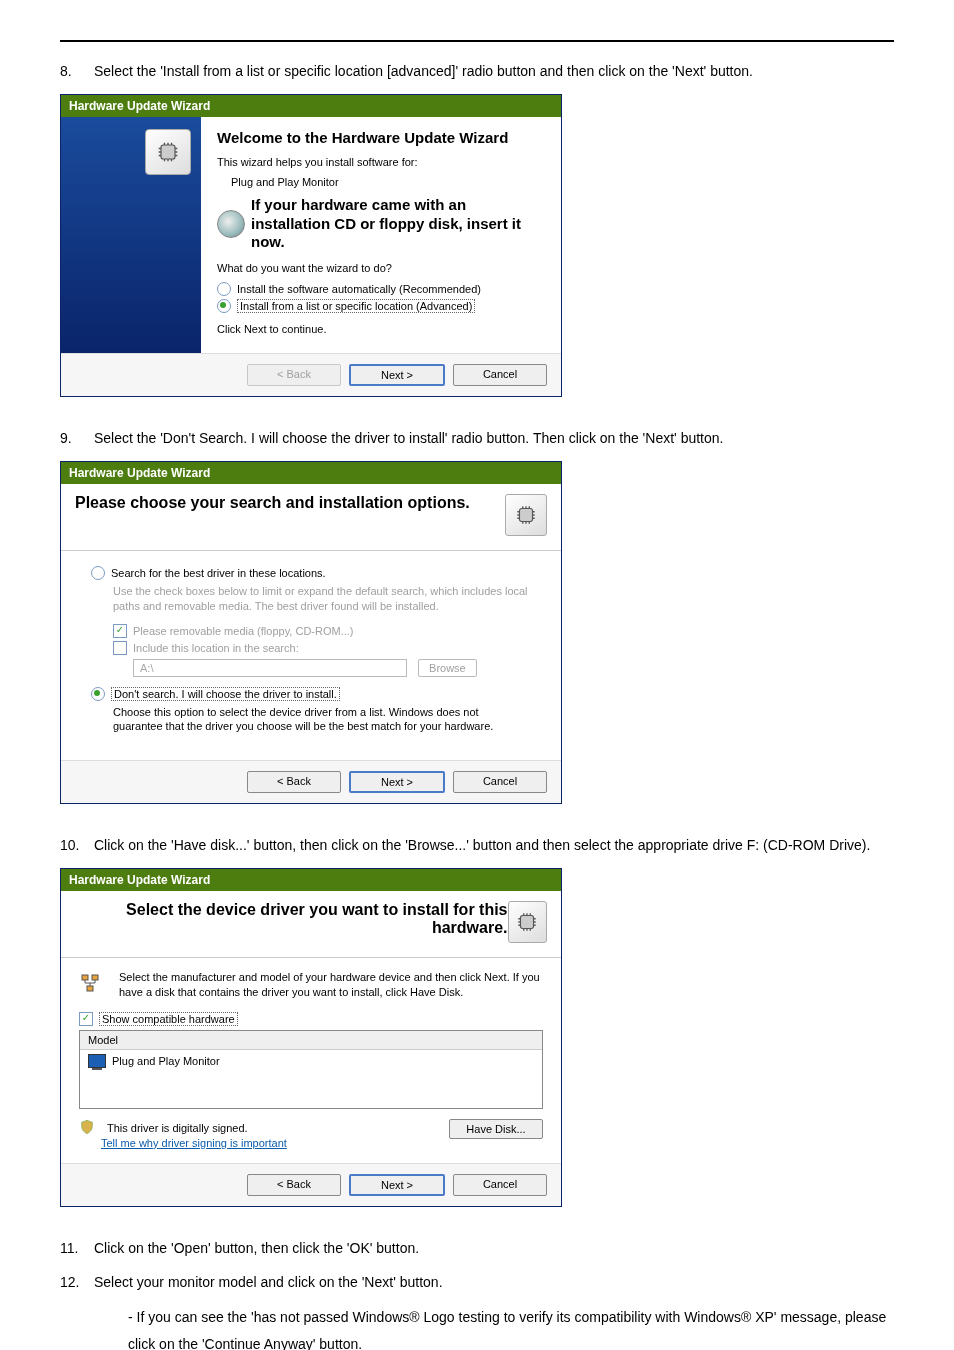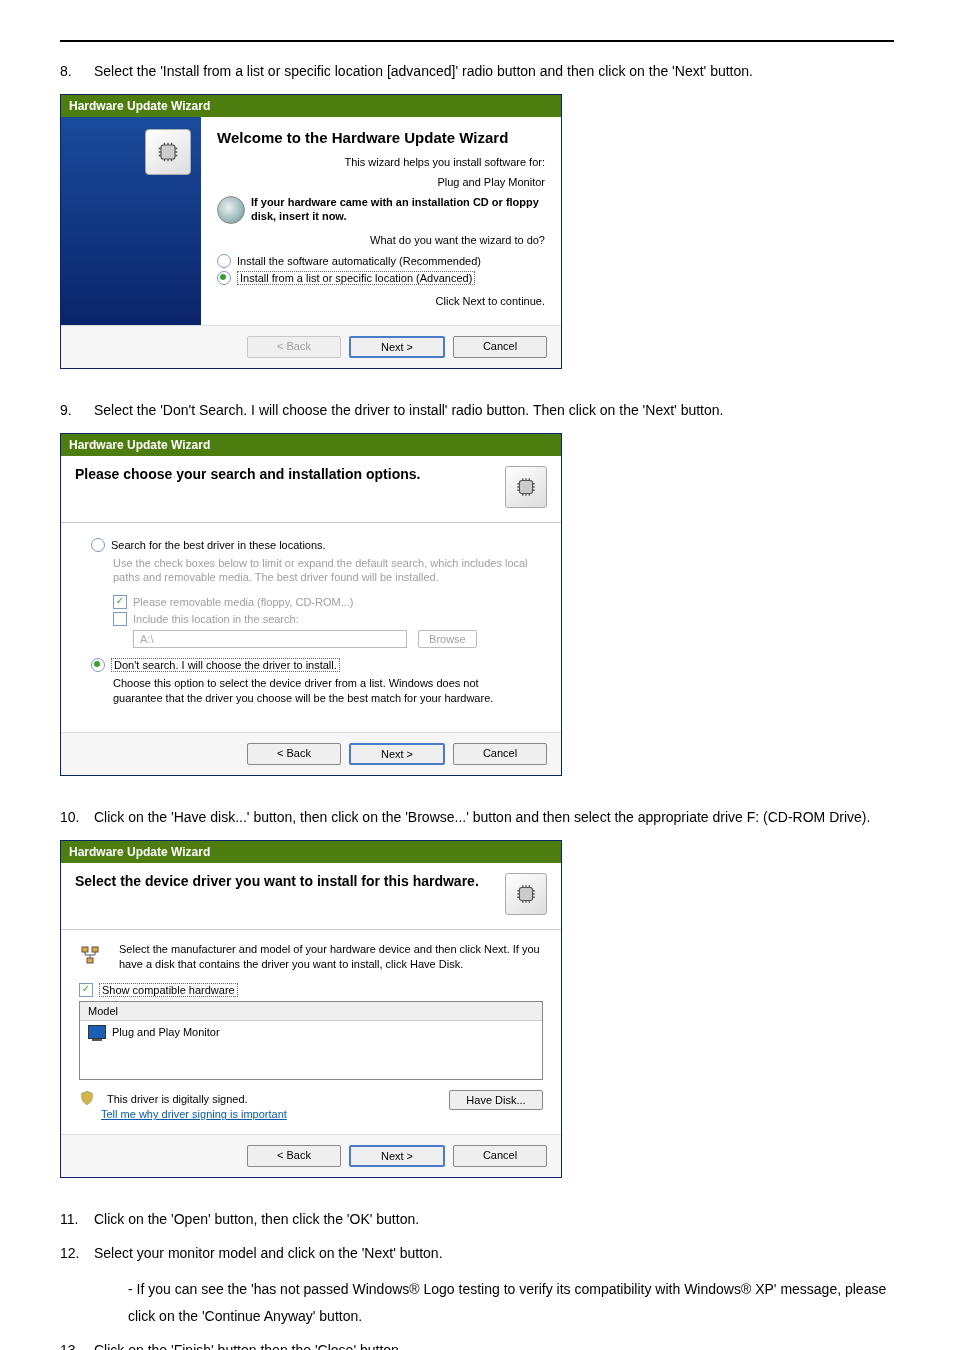--- a/index.html
+++ b/index.html
@@ -70,31 +70,30 @@
     padding: 12px 16px 10px 16px;
     color: #000;
   }
   .dlg .content-pane h3 {
     font-size: 15px;
     font-weight: bold;
     margin: 0 0 10px 0;
   }
   .dlg .content-pane .sub {
     margin-bottom: 8px;
-    text-align: right;
   }
   .dlg .note-box {
     display:flex; align-items:center; gap:6px; margin:6px 0 10px 0;
   }
   .dlg .note-box .cd-ic {
     width:26px;height:26px;border-radius:50%;
     background:radial-gradient(circle at 40% 40%, #eee, #9bb 60%, #678);
     border:1px solid #888;flex-shrink:0;
   }
-  .dlg .note-txt { font-weight:bold; font-size:11px; line-height:1.25; }
+  .dlg .note-txt { font-weight:bold; font-size:15px; line-height:1.25; }
   .dlg .radio-row, .dlg .check-row {
     display:flex; align-items:center; gap:6px; margin:3px 0;
   }
   .dlg .radio, .dlg .chk {
     width:12px;height:12px;border:1px solid #7a9ac0;background:#fff;flex-shrink:0;
   }
   .dlg .radio { border-radius:50%; position:relative;}
   .dlg .radio.selected::after{
     content:""; position:absolute;top:2px;left:2px;width:6px;height:6px;border-radius:50%;background:#39a22e;
   }
@@ -114,21 +113,21 @@
     font-size:11px; text-align:center; border-radius:2px;
   }
   .dlg .btn.primary { border:2px solid #4a7ac8; }
   .dlg .btn.disabled { color:#a0a0a0; border-color:#c8c8c8; }
 
   
   .dlg .hdr-white {
     display:flex; padding:10px 14px 14px 14px; border-bottom:1px solid #ccc;
     align-items:flex-start; justify-content:space-between;
   }
-  .dlg .hdr-white .hdr-title { font-weight:bold; font-size:14px; }
+  .dlg .hdr-white .hdr-title { font-weight:bold; font-size:16px;text-align:right; }
   .dlg .hdr-white .chip-ic {
     width:40px;height:40px;background:linear-gradient(145deg,#fff,#ddd);border:1px solid #aaa;border-radius:3px;
     display:flex;align-items:center;justify-content:center;
   }
   .dlg .inner {
     padding: 12px 30px 16px 30px;
   }
   .dlg .field-box {
     display:inline-block;border:1px solid #bbb;background:#fff;padding:2px 6px;width:260px;color:#aaa;
   }

